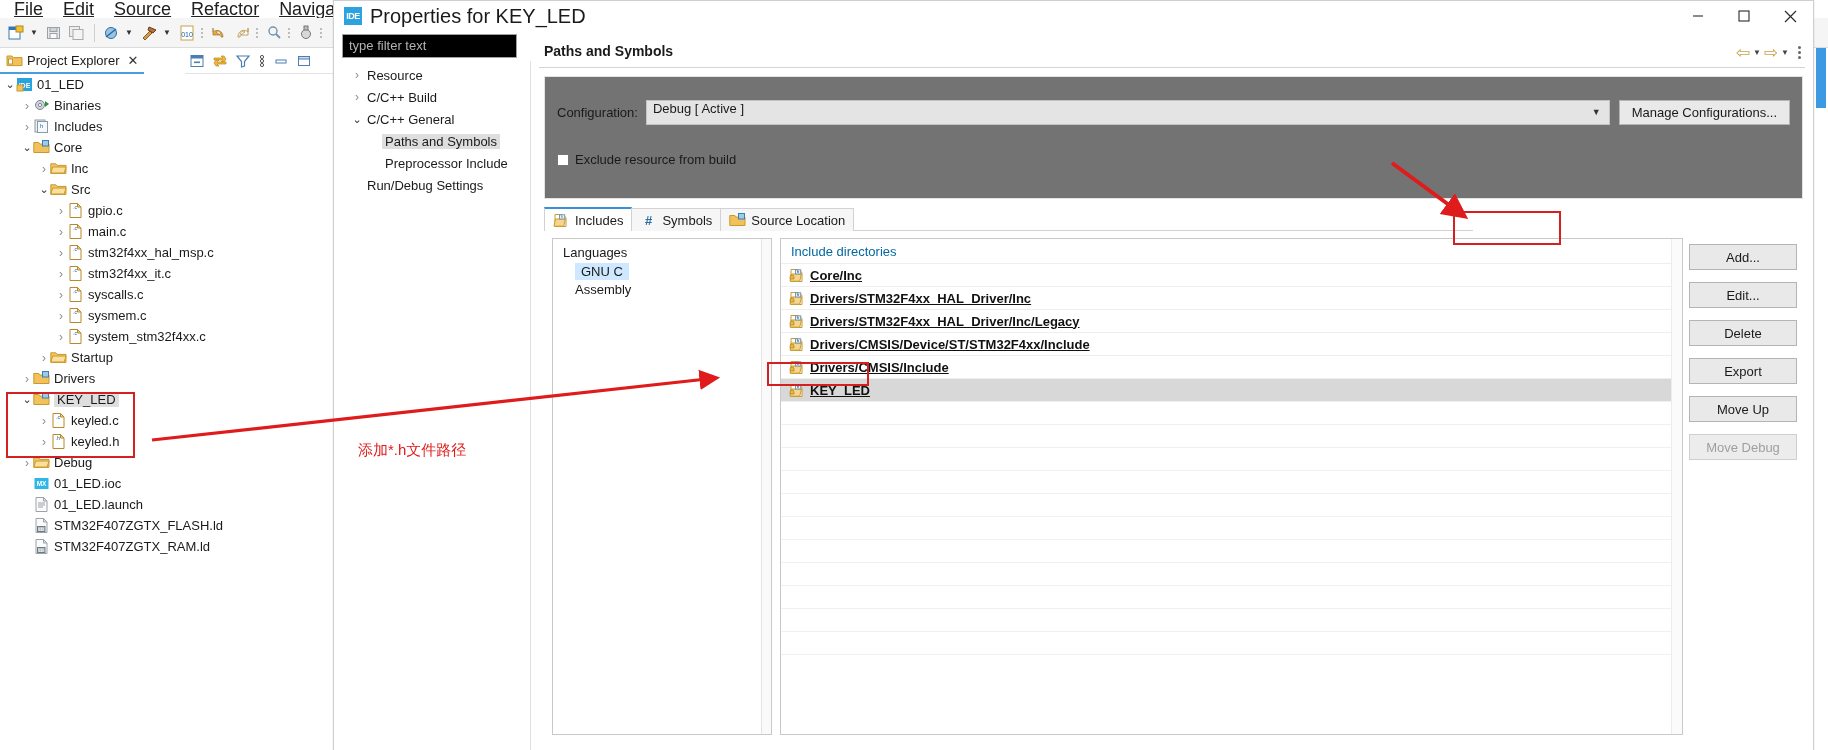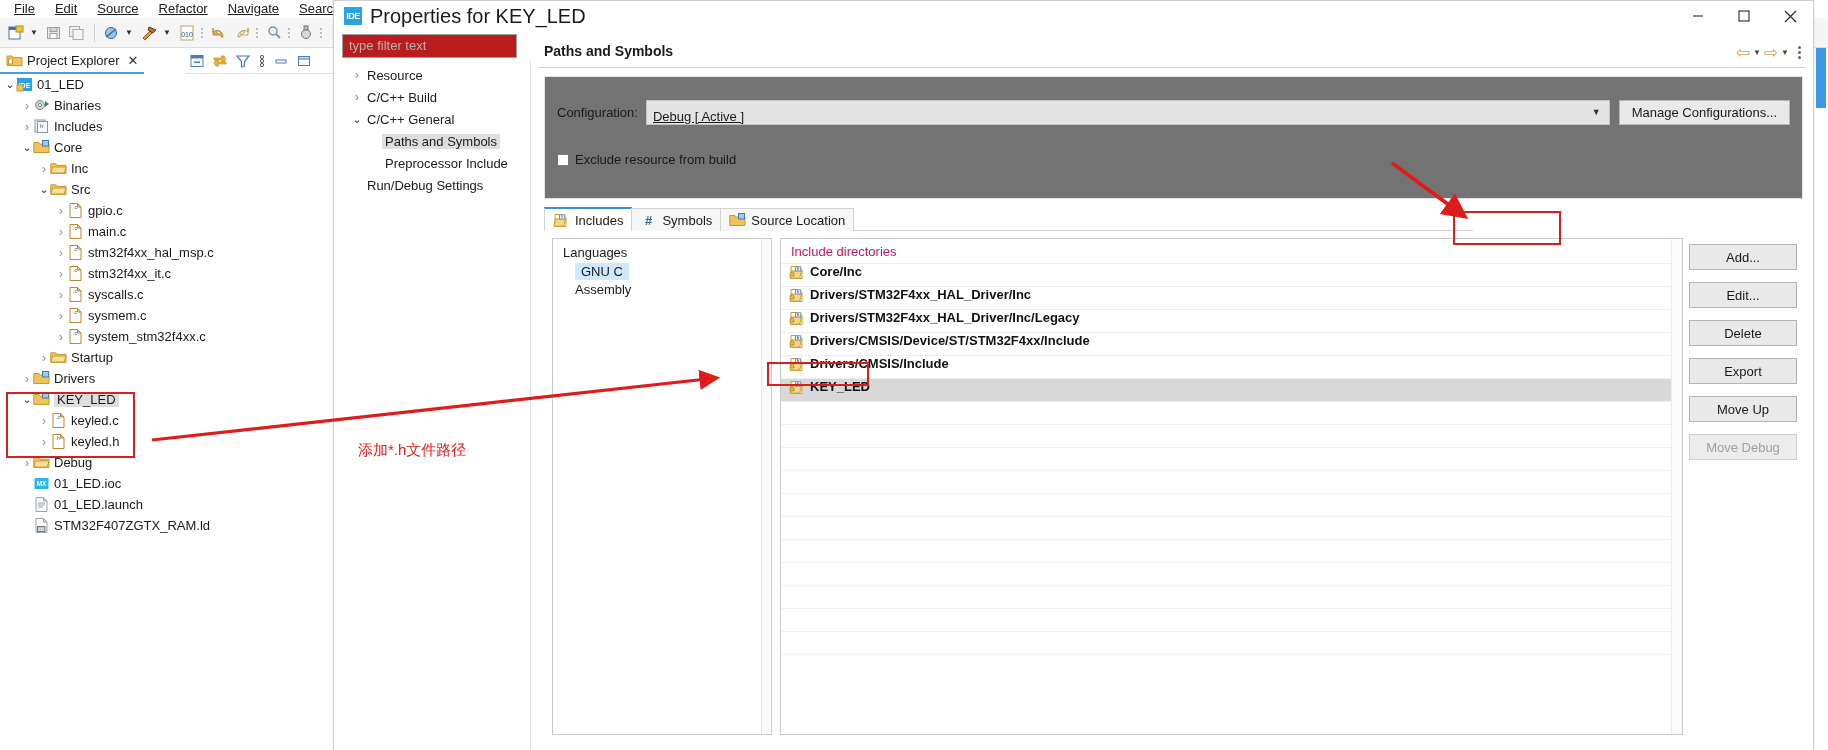--- a/index.html
+++ b/index.html
@@ -11,21 +11,21 @@
     color:#1a1a1a;
     overflow:hidden;
     position:relative;
   }
   
   #ide-root{position:absolute;left:0;top:0;width:1828px;height:750px;background:#ffffff;}
 
   
   .menubar{position:absolute;left:0;top:0;width:1828px;height:18px;background:#ffffff;
            display:flex;align-items:center;padding-left:4px;box-sizing:border-box;}
-  .menubar .mi{padding:0 10px;font-size:13px;color:#202020;line-height:18px;white-space:nowrap;}
+  .menubar .mi{padding:0 10px;font-size:18px;color:#202020;line-height:18px;white-space:nowrap;}
   .menubar .mi u{text-decoration:underline;}
 
   
   .toolbar{position:absolute;left:0;top:18px;width:1828px;height:30px;background:#f5f5f5;
            border-bottom:1px solid #dcdcdc;display:flex;align-items:center;padding-left:5px;box-sizing:border-box;}
   .tb-item{width:22px;height:22px;margin-right:1px;display:flex;align-items:center;justify-content:center;}
   .tb-arrow{width:12px;height:22px;display:flex;align-items:center;justify-content:center;
             font-size:8px;color:#333;margin-right:3px;}
   .tb-sep{width:1px;height:18px;background:#cfcfcf;margin:0 5px;}
   .tb-dots{width:6px;height:22px;display:flex;flex-direction:column;align-items:center;justify-content:center;gap:2px;margin-right:3px;}
@@ -60,21 +60,21 @@
   .dlg-title .ic{width:18px;height:18px;margin:0 8px 0 10px;background:#2aa3e0;color:#fff;font-size:9px;
                  font-weight:bold;display:flex;align-items:center;justify-content:center;letter-spacing:-0.5px;}
   .dlg-title .tx{font-size:20px;color:#1a1a1a;}
   .dlg-wbtns{position:absolute;right:0;top:0;height:30px;display:flex;}
   .wbtn{width:46px;height:30px;display:flex;align-items:center;justify-content:center;color:#2b2b2b;}
   .wbtn.close{}
   .dlg-body{position:absolute;left:0;top:30px;width:100%;height:720px;background:#ffffff;}
 
   
   .filter-input{position:absolute;left:8px;top:3px;width:175px;height:24px;border:1px solid #a0a0a0;
-                background:#b91c1c;box-sizing:border-box;font-size:13px;color:#b3b3b3;padding:0 6px;line-height:22px;}
+                background:#000000;box-sizing:border-box;font-size:13px;color:#b3b3b3;padding:0 6px;line-height:22px;}
   .navtree{position:absolute;left:8px;top:33px;width:182px;height:680px;background:#fff;overflow:hidden;}
   .nrow{height:22px;display:flex;align-items:center;font-size:13px;color:#1a1a1a;white-space:nowrap;}
   .nrow .arr{width:14px;text-align:center;color:#8d8d8d;font-size:9px;flex:none;}
   .nrow .lbl{padding:0 3px;}
   .nrow.sel .lbl{background:#dedede;}
 
   .nav-sep{position:absolute;left:196px;top:30px;width:1px;height:690px;background:#e0e0e0;}
 
   
   .page{position:absolute;left:205px;top:0;right:8px;bottom:0;}
@@ -85,21 +85,21 @@
   .page-nav .pn-arrow{font-size:17px;color:#c8a24a;}
   .page-nav .pn-carat{font-size:8px;color:#444;}
   .page-nav .pn-dots{display:flex;flex-direction:column;gap:2px;margin-left:6px;}
   .page-nav .pn-dots i{width:3px;height:3px;border-radius:50%;background:#666;display:block;}
 
   .page-inner{position:absolute;left:5px;top:45px;right:2px;bottom:6px;}
   .cfg-box{position:absolute;left:0;top:0;right:0;height:123px;border:1px solid #e3e3e3;background:#737373;box-sizing:border-box;}
   .cfg-row{position:absolute;left:12px;top:22px;right:12px;height:26px;display:flex;align-items:center;}
   .cfg-row .cl{font-size:13px;color:#1a1a1a;margin-right:8px;white-space:nowrap;}
   .cfg-combo{flex:1;height:25px;background:#e4e4e4;border:1px solid #c3c3c3;box-sizing:border-box;
-             display:flex;align-items:flex-end;padding:0 6px;font-size:13px;color:#1a1a1a;position:relative;text-decoration:underline;}
+             display:flex;align-items:flex-start;padding:0 6px;font-size:13px;color:#1a1a1a;position:relative;}
   .cfg-combo .carat{position:absolute;right:8px;top:50%;transform:translateY(-50%);font-size:9px;color:#333;}
   .mgbtn{height:25px;margin-left:9px;padding:0 12px;background:#e9e9e9;border:1px solid #b4b4b4;
          font-size:13px;color:#1a1a1a;display:flex;align-items:center;box-sizing:border-box;white-space:nowrap;}
   .excl{position:absolute;left:12px;top:75px;display:flex;align-items:center;font-size:13px;color:#1a1a1a;}
   .excl .box{width:12px;height:12px;border:1px solid #767676;background:#fff;margin-right:6px;box-sizing:border-box;}
 
   
   .tabs{position:absolute;left:0;top:131px;height:24px;display:flex;align-items:flex-end;}
   .tab{height:23px;display:flex;align-items:center;padding:0 8px;font-size:13px;color:#1a1a1a;
        background:#f6f6f6;border:1px solid #d2d2d2;border-bottom:none;box-sizing:border-box;margin-right:-1px;}
@@ -109,23 +109,23 @@
 
   
   .listzone{position:absolute;left:0;top:154px;right:0;bottom:0;}
   .langbox{position:absolute;left:8px;top:8px;width:220px;bottom:10px;background:#fff;border:1px solid #c9c9c9;box-sizing:border-box;}
   .langbox .hd{font-size:13px;color:#1a1a1a;padding:6px 0 3px 10px;}
   .langbox .li{font-size:13px;color:#1a1a1a;padding:2px 0 2px 22px;}
   .langbox .li.sel{background:#cde8ff;display:inline-block;margin-left:22px;padding:1px 6px;}
   .lang-scroll{position:absolute;right:0;top:0;width:9px;bottom:0;background:#fafafa;border-left:1px solid #e4e4e4;}
 
   .incbox{position:absolute;left:236px;top:8px;right:120px;bottom:10px;background:#fff;border:1px solid #c9c9c9;box-sizing:border-box;overflow:hidden;}
-  .incbox .hd{font-size:13px;color:#be185d;padding:5px 0 4px 10px;}
-  .inc-row{height:22px;display:flex;align-items:flex-start;padding-left:8px;border-top:1px solid #eeeeee;
-           font-size:13px;font-weight:bold;color:#111;white-space:nowrap;}
+  .incbox .hd{font-size:13px;color:#0369a1;padding:5px 0 4px 10px;}
+  .inc-row{height:22px;display:flex;align-items:center;padding-left:8px;border-top:1px solid #eeeeee;
+           font-size:13px;font-weight:bold;color:#111;white-space:nowrap;text-decoration:underline;}
   .inc-row.sel{background:#d8d8d8;}
   .inc-row .ico{width:17px;height:17px;margin-right:4px;flex:none;display:flex;align-items:center;justify-content:center;}
   .inc-empty{height:22px;border-top:1px solid #f0f0f0;}
   .inc-scroll{position:absolute;right:0;top:0;width:10px;bottom:0;background:#fbfbfb;border-left:1px solid #ececec;}
 
   
   .sidebtns{position:absolute;right:6px;top:14px;width:108px;display:flex;flex-direction:column;gap:12px;}
   .sbtn{height:26px;background:#e9e9e9;border:1px solid #b4b4b4;box-sizing:border-box;
         display:flex;align-items:center;justify-content:center;font-size:13px;color:#1a1a1a;}
   .sbtn.disabled{color:#a0a0a0;background:#ececec;border-color:#cfcfcf;}
@@ -507,20 +507,32 @@
       <div class="trow" style="padding-left: 21px;">
         <span class="arr"></span>
         <span class="ico">
           <svg width="17" height="17" viewBox="0 0 17 17" class="svgi">
             <path d="M3 1.5 h7.5 L14 5 v10.5 H3 Z" fill="#fbfbfb" stroke="#9aa3ab"></path>
             <path d="M10.5 1.5 V5 H14 Z" fill="#dde3e8" stroke="#9aa3ab"></path>
             <path d="M5 7 H12 M5 9 H12 M5 11 H10" stroke="#8d969e" stroke-width="0.9"></path>
           </svg>
         </span>
         <span class="lbl">01_LED.launch</span>
+      </div>
+      <div class="trow" style="padding-left: 21px;">
+        <span class="arr"></span>
+        <span class="ico">
+          <svg width="17" height="17" viewBox="0 0 17 17" class="svgi">
+            <path d="M3 1.5 h7.5 L14 5 v10.5 H3 Z" fill="#fbfbfb" stroke="#9aa3ab"></path>
+            <path d="M10.5 1.5 V5 H14 Z" fill="#dde3e8" stroke="#9aa3ab"></path>
+            <rect x="4.5" y="9.5" width="7.5" height="5" fill="#b9c2c9" stroke="#707a82"></rect>
+            <text x="8.2" y="13.6" font-size="4.4" text-anchor="middle" fill="#fff" font-family="Liberation Sans">LD</text>
+          </svg>
+        </span>
+        <span class="lbl">STM32F407ZGTX_FLASH.ld</span>
       </div>
       <div class="trow" style="padding-left: 21px;">
         <span class="arr"></span>
         <span class="ico">
           <svg width="17" height="17" viewBox="0 0 17 17" class="svgi">
             <path d="M3 1.5 h7.5 L14 5 v10.5 H3 Z" fill="#fbfbfb" stroke="#9aa3ab"></path>
             <path d="M10.5 1.5 V5 H14 Z" fill="#dde3e8" stroke="#9aa3ab"></path>
             <rect x="4.5" y="9.5" width="7.5" height="5" fill="#b9c2c9" stroke="#707a82"></rect>
             <text x="8.2" y="13.6" font-size="4.4" text-anchor="middle" fill="#fff" font-family="Liberation Sans">LD</text>
           </svg>

